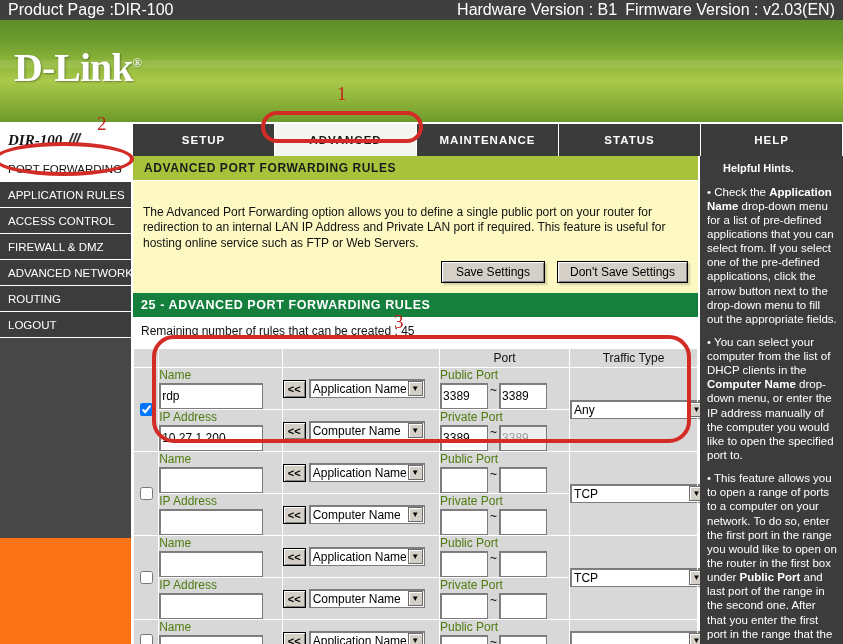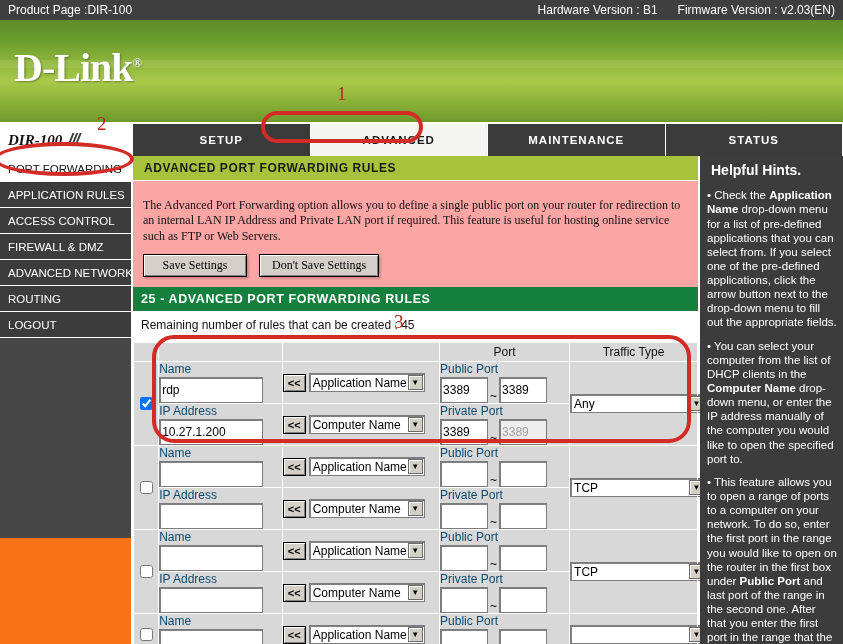--- a/index.html
+++ b/index.html
@@ -11,27 +11,27 @@
     background: #ffffff;
     overflow: hidden;
     position: relative;
   }
 
   
   #product-bar {
     height: 20px;
     background: #3f3f3f;
     color: #ffffff;
-    font-size: 12px;
+    font-size: 16px;
     display: flex;
     align-items: center;
     padding: 0 8px;
     justify-content: space-between;
   }
-  #product-bar .right { display: flex; gap: 20px; }
+  #product-bar .right { display: flex; gap: 8px; }
 
   
   #banner {
     height: 104px;
     background: linear-gradient(to bottom,
        #5f8d2a 0%, #689a2d 18%, #8fb63a 42%, #a9c94a 60%, #8cb238 80%, #6d9a2c 100%);
     position: relative;
     border-bottom: 2px solid #ffffff;
   }
   #banner::after {
@@ -140,31 +140,30 @@
   .lime-head {
     background: #a8c23c;
     color: #1b1b1b;
     font-weight: bold;
     font-size: 12px;
     letter-spacing: 0.6px;
     padding: 5px 11px;
     border-bottom: 1px solid #ffffff;
   }
   .panel {
-    background: #fca5a5;
-    padding: 17px 10px 10px 10px;
-    font-family: Liberation Serif, serif;
+    background: #fef9c3;
+    padding: 24px 10px 10px 10px;
   }
   .panel p {
     margin: 0 0 10px 0;
     font-size: 12px;
     line-height: 1.28;
     color: #111;
   }
-  .btnrow { display: flex; gap: 12px; }
+  .btnrow { display: flex; gap: 12px; justify-content: flex-end; }
   .w95btn {
     background: #d4d0c8;
     border: 1px solid #000000;
     box-shadow: inset 1px 1px 0 #ffffff, inset -1px -1px 0 #808080, 2px 2px 2px rgba(0,0,0,0.18);
     font-size: 12px;
     padding: 3px 12px;
     color: #000;
     min-width: 104px;
     text-align: center;
     cursor: pointer;
@@ -203,21 +202,21 @@
     color: #111;
     text-align: center;
   }
   .col-chk { width: 24px; }
   .col-name { width: 118px; }
   .col-drop { width: 150px; }
   .col-port { width: 124px; }
   .col-traffic { width: 122px; }
 
   .cellpad { padding: 2px 5px 3px 5px; }
-  .lbl { font-size: 12px; color: #0c4a6e; display: block; margin-bottom: 1px; }
+  .lbl { font-size: 12px; color: #4d7c0f; display: block; margin-bottom: 1px; }
   .chkcell { text-align: center; vertical-align: middle; }
 
   input[type=text] {
     font-family: "Liberation Sans", sans-serif;
     font-size: 12px;
     border: 1px solid #7b7b7b;
     box-shadow: inset 1px 1px 0 #808080;
     background: #ffffff;
     height: 26px;
     padding: 0 2px;
@@ -254,40 +253,40 @@
     width: 15px; height: 15px; margin-right: 1px;
     background: #d4d0c8;
     border: 1px solid #6b6b6b;
     box-shadow: inset 1px 1px 0 #ffffff;
     display: flex; align-items: center; justify-content: center;
     font-size: 8px; color: #000; flex: 0 0 auto;
   }
   .sel-app { width: 116px; }
   .sel-traffic { width: 136px; }
   .tilde { font-size: 12px; padding: 0 2px; }
-  .portrow { display: flex; align-items: flex-end; }
+  .portrow { display: flex; align-items: flex-start; }
 
   
   #hints {
     width: 143px;
     flex: 0 0 143px;
     background: #ffffff;
   }
   .hints-box {
     background: #3c3c3c;
     color: #ffffff;
     padding: 6px 6px 8px 7px;
     font-size: 11.5px;
     line-height: 1.23;
     height: 504px;
     overflow: hidden;
   }
   .hints-box h3 {
-    margin: 0 0 9px 4px;
-    font-size: 14px;
+    margin: 0 0 9px 16px;
+    font-size: 11px;
   }
   .hints-box p { margin: 0 0 9px 0; }
   .hints-box b { font-weight: bold; }
 
   
   .anno-num {
     position: absolute;
     color: #c0231f;
     font-family: "Liberation Serif", serif;
     font-size: 19px;
@@ -328,20 +327,21 @@
 
 <div id="navrow">
   <div id="brandcell">
     <span class="model">DIR-100</span>
     <span class="slashes">///</span>
   </div>
   <div class="navtab">SETUP</div>
   <div class="navtab active">ADVANCED</div>
   <div class="navtab">MAINTENANCE</div>
   <div class="navtab">STATUS</div>
+  <div class="navtab">HELP</div>
 </div>
 
 <div id="body-area">
 
   <div id="sidebar">
     <div class="side-item active">PORT FORWARDING</div>
     <div class="side-item">APPLICATION RULES</div>
     <div class="side-item">ACCESS CONTROL</div>
     <div class="side-item">FIREWALL &amp; DMZ</div>
     <div class="side-item">ADVANCED NETWORK</div>

